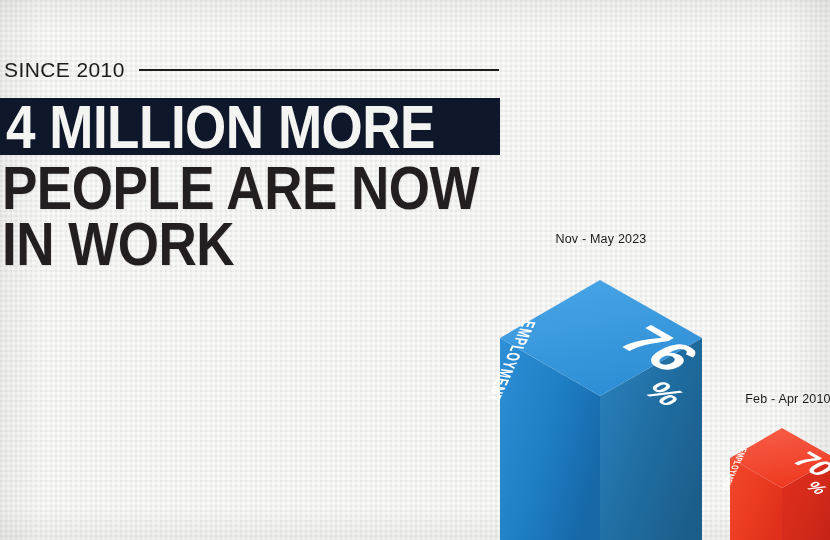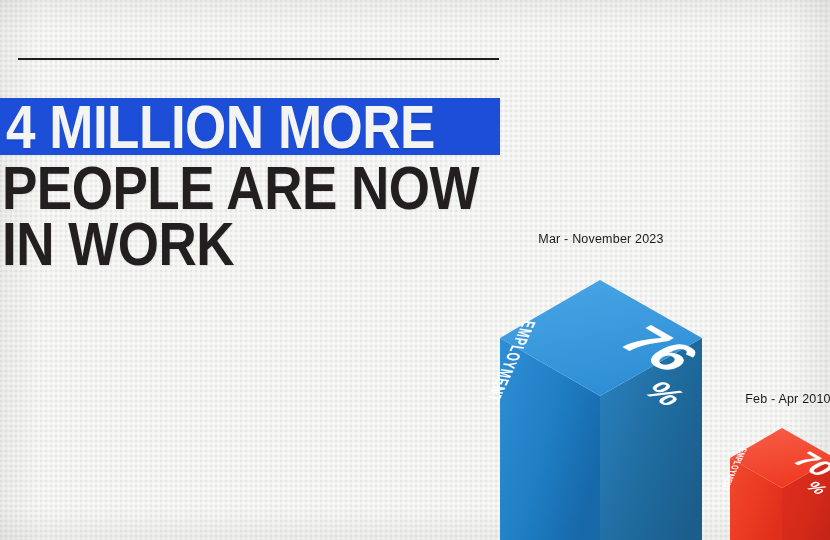--- a/index.html
+++ b/index.html
@@ -45,21 +45,21 @@
     font-family:"Liberation Sans", sans-serif;
   }
   .since-rule {
     flex:1; height:2px; background:#1c1c1c;
     margin-left:14px;
   }
 
   .banner {
     position:absolute; left:0; top:98px;
     width:500px; height:57px;
-    background:#1d4ed8;
+    background:#0f172a;
   }
   .banner-text {
     position:absolute; left:6px; top:-3px;
     font-size:52px; font-weight:700;
     letter-spacing:-0.5px;
     line-height:57px;
     color:#f4f4f2;
     white-space:nowrap;
     transform:scaleY(1.16) scaleX(1.02);
     transform-origin:left top;
@@ -111,35 +111,36 @@
 </style>
 </head>
 <body>
 
 <div id="bg-texture"></div>
 <div id="bg-vignette"></div>
 
 <div id="headline">
 
   <div class="since-row">
+    <span class="since-label">SINCE 2010</span>
     <span class="since-rule"></span>
   </div>
 
   <div class="banner">
     <span class="banner-text">4 MILLION MORE</span>
   </div>
 
   <div class="head-line" id="head-line-2">PEOPLE ARE NOW</div>
 
   <div class="head-line" id="head-line-3">IN WORK</div>
 </div>
 
 <div class="bar" id="bar-blue">
 
-  <div class="bar-date">Mar - November 2023</div>
+  <div class="bar-date">Nov - May 2023</div>
 
   <div class="iso-wrap">
     <svg class="iso-svg" width="210" height="290" viewBox="0 0 210 290">
       <defs>
         <linearGradient id="blueTop" x1="0" y1="0" x2="0.35" y2="1">
           <stop offset="0%" stop-color="#4aa6e6"></stop>
           <stop offset="100%" stop-color="#2f8fd6"></stop>
         </linearGradient>
         <linearGradient id="blueLeft" x1="0" y1="0" x2="1" y2="0.6">
           <stop offset="0%" stop-color="#2f8fd6"></stop>

